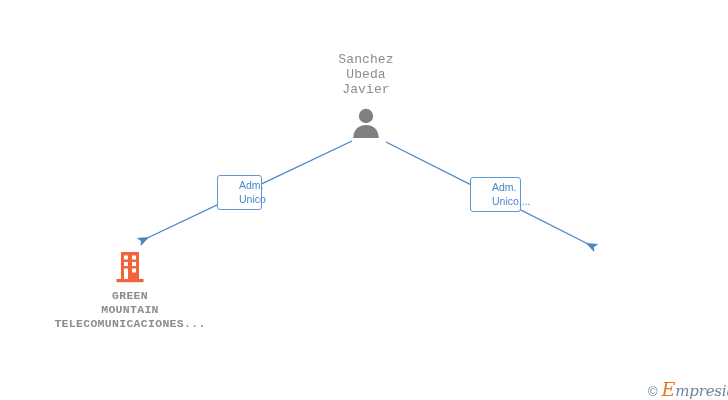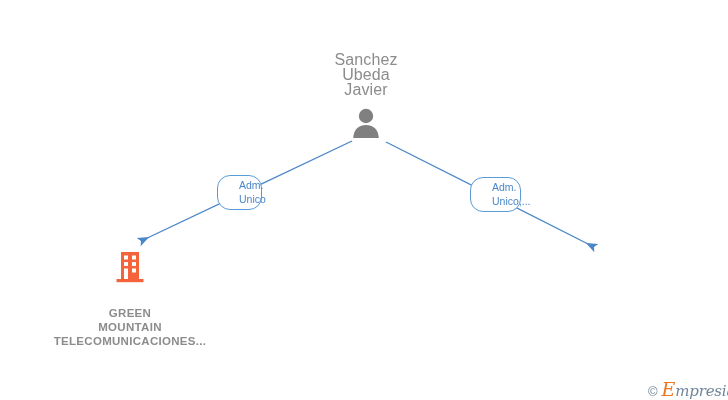--- a/index.html
+++ b/index.html
@@ -29,63 +29,65 @@
 
   
   .person-node {
     position: absolute;
     left: 306px;
     top: 52px;
     width: 120px;
     text-align: center;
   }
   .person-name {
-    font-size: 16px;
+    font-size: 13px;
     line-height: 15px;
     color: #8c8c8c;
     letter-spacing: 0.1px;
     white-space: pre-line;
+    font-family: Liberation Mono, monospace;
   }
   .person-icon {
     margin-top: 8px;
     height: 34px;
     line-height: 0;
   }
 
   
   .company-node {
     position: absolute;
     width: 160px;
     text-align: center;
   }
   .company-node.left  { left: 50px;  top: 250px; }
   .company-node.right { left: 551px; top: 252px; }
   .company-icon {
     height: 34px;
     line-height: 0;
   }
   .company-name {
-    margin-top: 22px;
+    margin-top: 5px;
     font-size: 11.5px;
     line-height: 14px;
     color: #8c8c8c;
     letter-spacing: 0.2px;
     white-space: pre-line;
+    font-family: Liberation Mono, monospace;
   }
   .company-node.left .company-name {
     font-weight: bold;
     letter-spacing: 0.3px;
   }
 
   
   .rel-label {
     position: absolute;
     box-sizing: border-box;
     border: 1px solid #5b9bd5;
-    border-radius: 13px;
+    border-radius: 3px;
     background: #ffffff;
     color: #4a86c8;
     font-size: 10.5px;
     line-height: 14px;
     text-align: center;
     padding: 2px 4px 3px 21px;
     white-space: pre-line;
   }
   .rel-label.left  { left: 217px; top: 175px; width: 45px; }
   .rel-label.right { left: 470px; top: 177px; width: 51px; }

